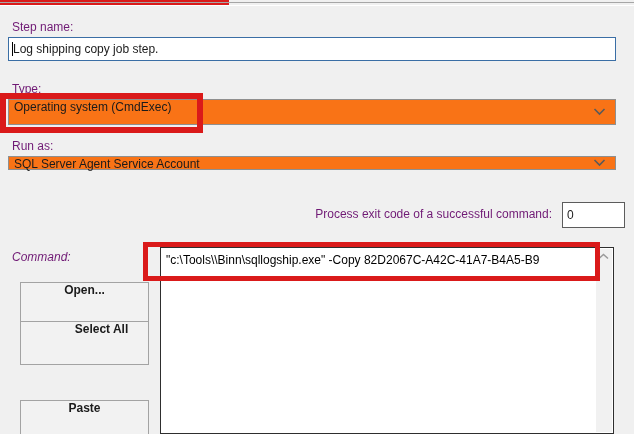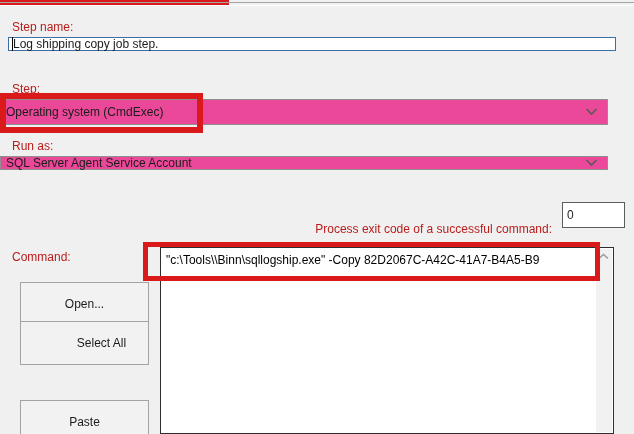--- a/index.html
+++ b/index.html
@@ -3,93 +3,93 @@
 <meta charset="utf-8">
 <style>
   html,body{margin:0;padding:0;}
   body{font-family:"Liberation Sans","DejaVu Sans",sans-serif;}
   .canvas{
     position:relative;width:634px;height:434px;background:#f0f0f0;
     overflow:hidden;color:#1b1b1b;font-size:12px;
   }
   .top-divider{position:absolute;left:0;top:2px;width:634px;height:2px;
     border-top:1px solid #a6a6a6;border-bottom:1px solid #ffffff;}
-  .lbl{position:absolute;white-space:nowrap;color:#b91c1c;}
+  .lbl{position:absolute;white-space:nowrap;color:#701a75;}
   
-  .txt-input{position:absolute;left:8px;top:37px;width:608px;height:14px;
+  .txt-input{position:absolute;left:8px;top:37px;width:608px;height:24px;
     background:#ffffff;border:1px solid var(--focus-border,#3a6ea5);
     box-sizing:border-box;display:flex;align-items:center;padding-left:3px;}
   .caret{display:inline-block;width:1px;height:14px;background:#000;margin-right:0px;}
   
-  .combo{position:absolute;left:0;width:608px;height:26px;background:#ec4899;
-    border:1px solid #8f8f8f;box-sizing:border-box;display:flex;align-items:center;
+  .combo{position:absolute;left:8px;width:608px;height:26px;background:#f97316;
+    border:1px solid #8f8f8f;box-sizing:border-box;display:flex;
     padding-left:5px;}
   .combo .chev{position:absolute;right:9px;top:50%;transform:translateY(-50%);line-height:0;}
   
   .small-input{position:absolute;left:562px;top:202px;width:63px;height:26px;
     background:#ffffff;border:1px solid #5c5c5c;box-sizing:border-box;
     display:flex;align-items:center;padding-left:4px;}
   
   .cmd-box{position:absolute;left:160px;top:247px;width:454px;height:187px;
     background:#ffffff;border:1px solid #2e2e2e;box-sizing:border-box;}
   .cmd-line{position:absolute;left:5px;top:5px;right:22px;white-space:nowrap;
     overflow:hidden;color:#000;}
   .cmd-scrollbar{position:absolute;right:1px;top:1px;bottom:1px;width:16px;
     background:#f1f1f1;}
   .cmd-scroll-up{position:absolute;top:4px;left:2px;line-height:0;}
   
   .btn{position:absolute;left:20px;width:129px;height:44px;background:#f2f2f2;
-    border:1px solid #a3a3a3;box-sizing:border-box;display:flex;align-items:center;
-    justify-content:center;color:#1b1b1b;cursor:default;}
+    border:1px solid #a3a3a3;box-sizing:border-box;display:flex;align-items:flex-start;
+    justify-content:center;color:#1b1b1b;cursor:default;font-weight:bold;}
   
   .hl{position:absolute;border:6px solid var(--highlight,#da1a1a);box-sizing:border-box;
     pointer-events:none;}
   .hl-type{left:0px;top:93px;width:203px;height:40px;}
   .hl-cmd{left:143px;top:242px;width:457px;height:39px;border-width:5px;}
   .hl-bottom{left:20px;top:429px;width:229px;height:6px;background:var(--highlight,#da1a1a);}
 </style>
 </head>
 <body>
 
 <div class="canvas">
 
   <div class="top-divider"></div>
 
   <div class="lbl" style="left:12px;top:20px;">Step name:</div>
   <div class="txt-input">
     <span class="caret"></span>
     <span>Log shipping copy job step.</span>
   </div>
 
-  <div class="lbl" style="left:12px;top:82px;">Step:</div>
+  <div class="lbl" style="left:12px;top:82px;">Type:</div>
   <div class="combo" style="top:99px;">
     <span>Operating system (CmdExec)</span>
     <span class="chev">
       <svg width="13" height="8" viewBox="0 0 13 8">
           <path d="M1.5 1 L6.5 6 L11.5 1" stroke="#5a5a5a" stroke-width="1.6" fill="none"></path>
         </svg>
     </span>
   </div>
 
   <div class="lbl" style="left:12px;top:139px;">Run as:</div>
   <div class="combo" style="top:156px;height:14px;">
     <span>SQL Server Agent Service Account</span>
     <span class="chev">
       <svg width="13" height="8" viewBox="0 0 13 8">
           <path d="M1.5 1 L6.5 6 L11.5 1" stroke="#5a5a5a" stroke-width="1.6" fill="none"></path>
         </svg>
     </span>
   </div>
 
-  <div class="lbl" style="left:240px;top:222px;width:312px;text-align:right;">Process exit code of a successful command:</div>
+  <div class="lbl" style="left:240px;top:207px;width:312px;text-align:right;">Process exit code of a successful command:</div>
   <div class="small-input">
     <span>0</span>
   </div>
 
-  <div class="lbl" style="left:12px;top:250px;">Command:</div>
+  <div class="lbl" style="left:12px;top:250px;font-style:italic;">Command:</div>
   <div class="cmd-box">
     <div class="cmd-line">"c:\Tools\\Binn\sqllogship.exe" -Copy 82D2067C-A42C-41A7-B4A5-B9</div>
     <div class="cmd-scrollbar">
       <span class="cmd-scroll-up">
         <svg width="11" height="7" viewBox="0 0 11 7">
             <path d="M1 5.5 L5.5 1.5 L10 5.5" stroke="#9a9a9a" stroke-width="1.5" fill="none"></path>
           </svg>
       </span>
     </div>
   </div>

